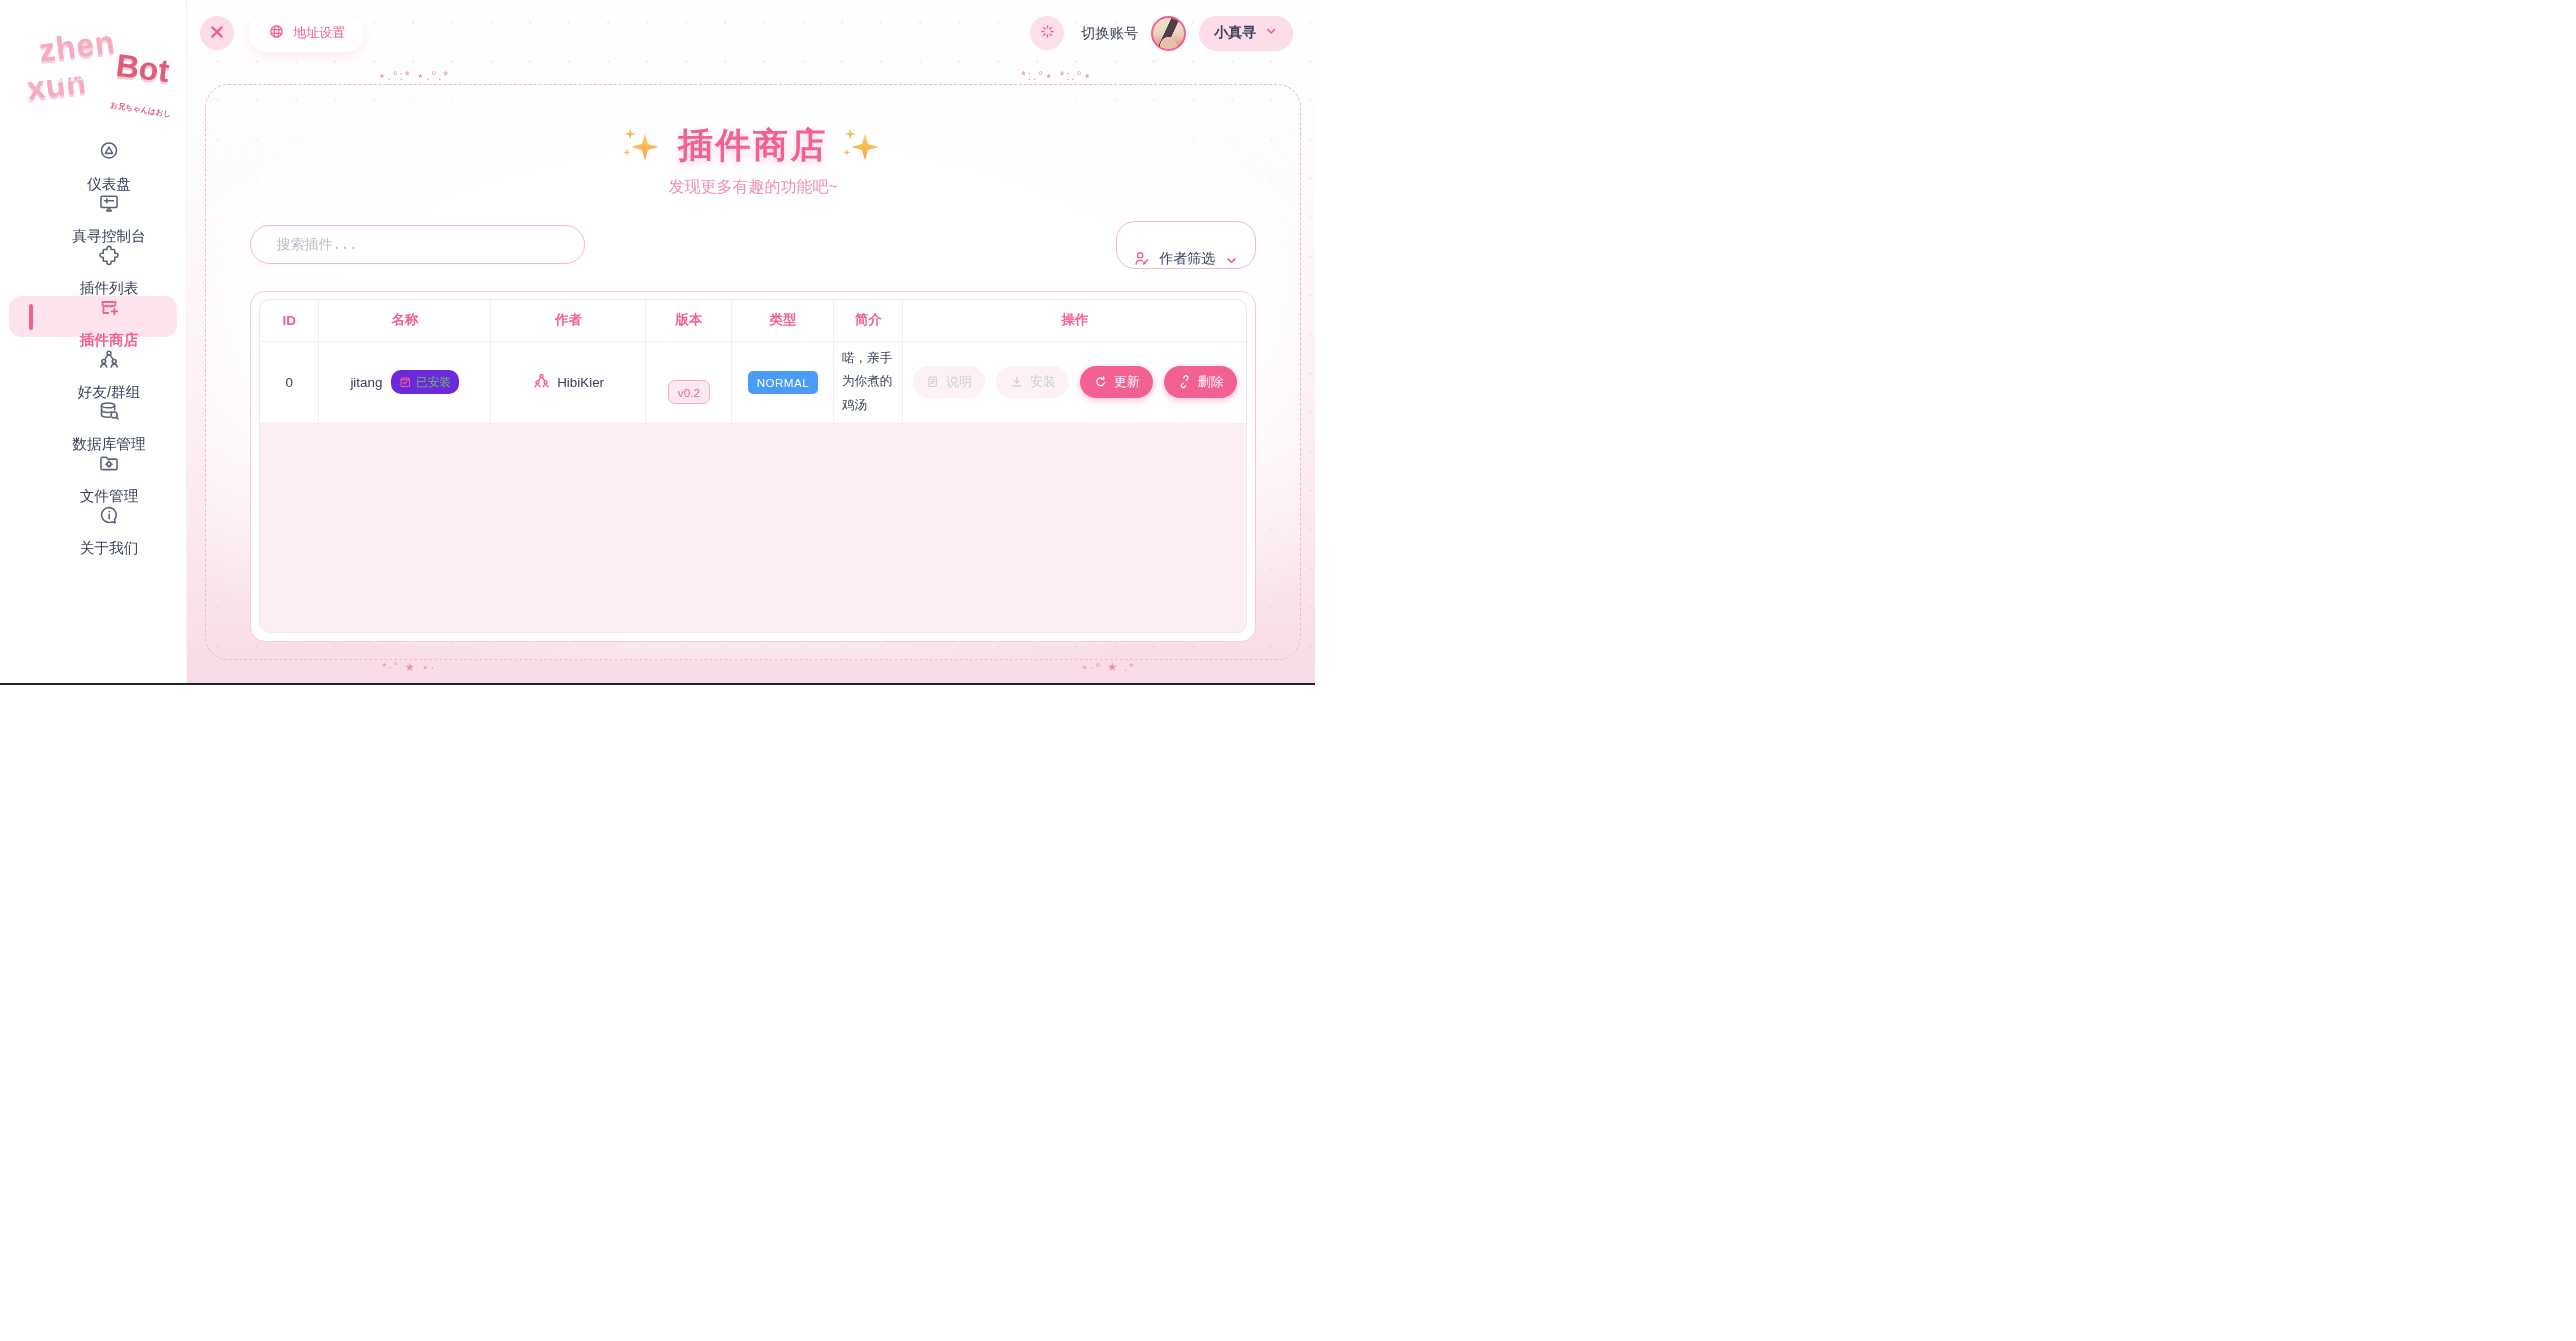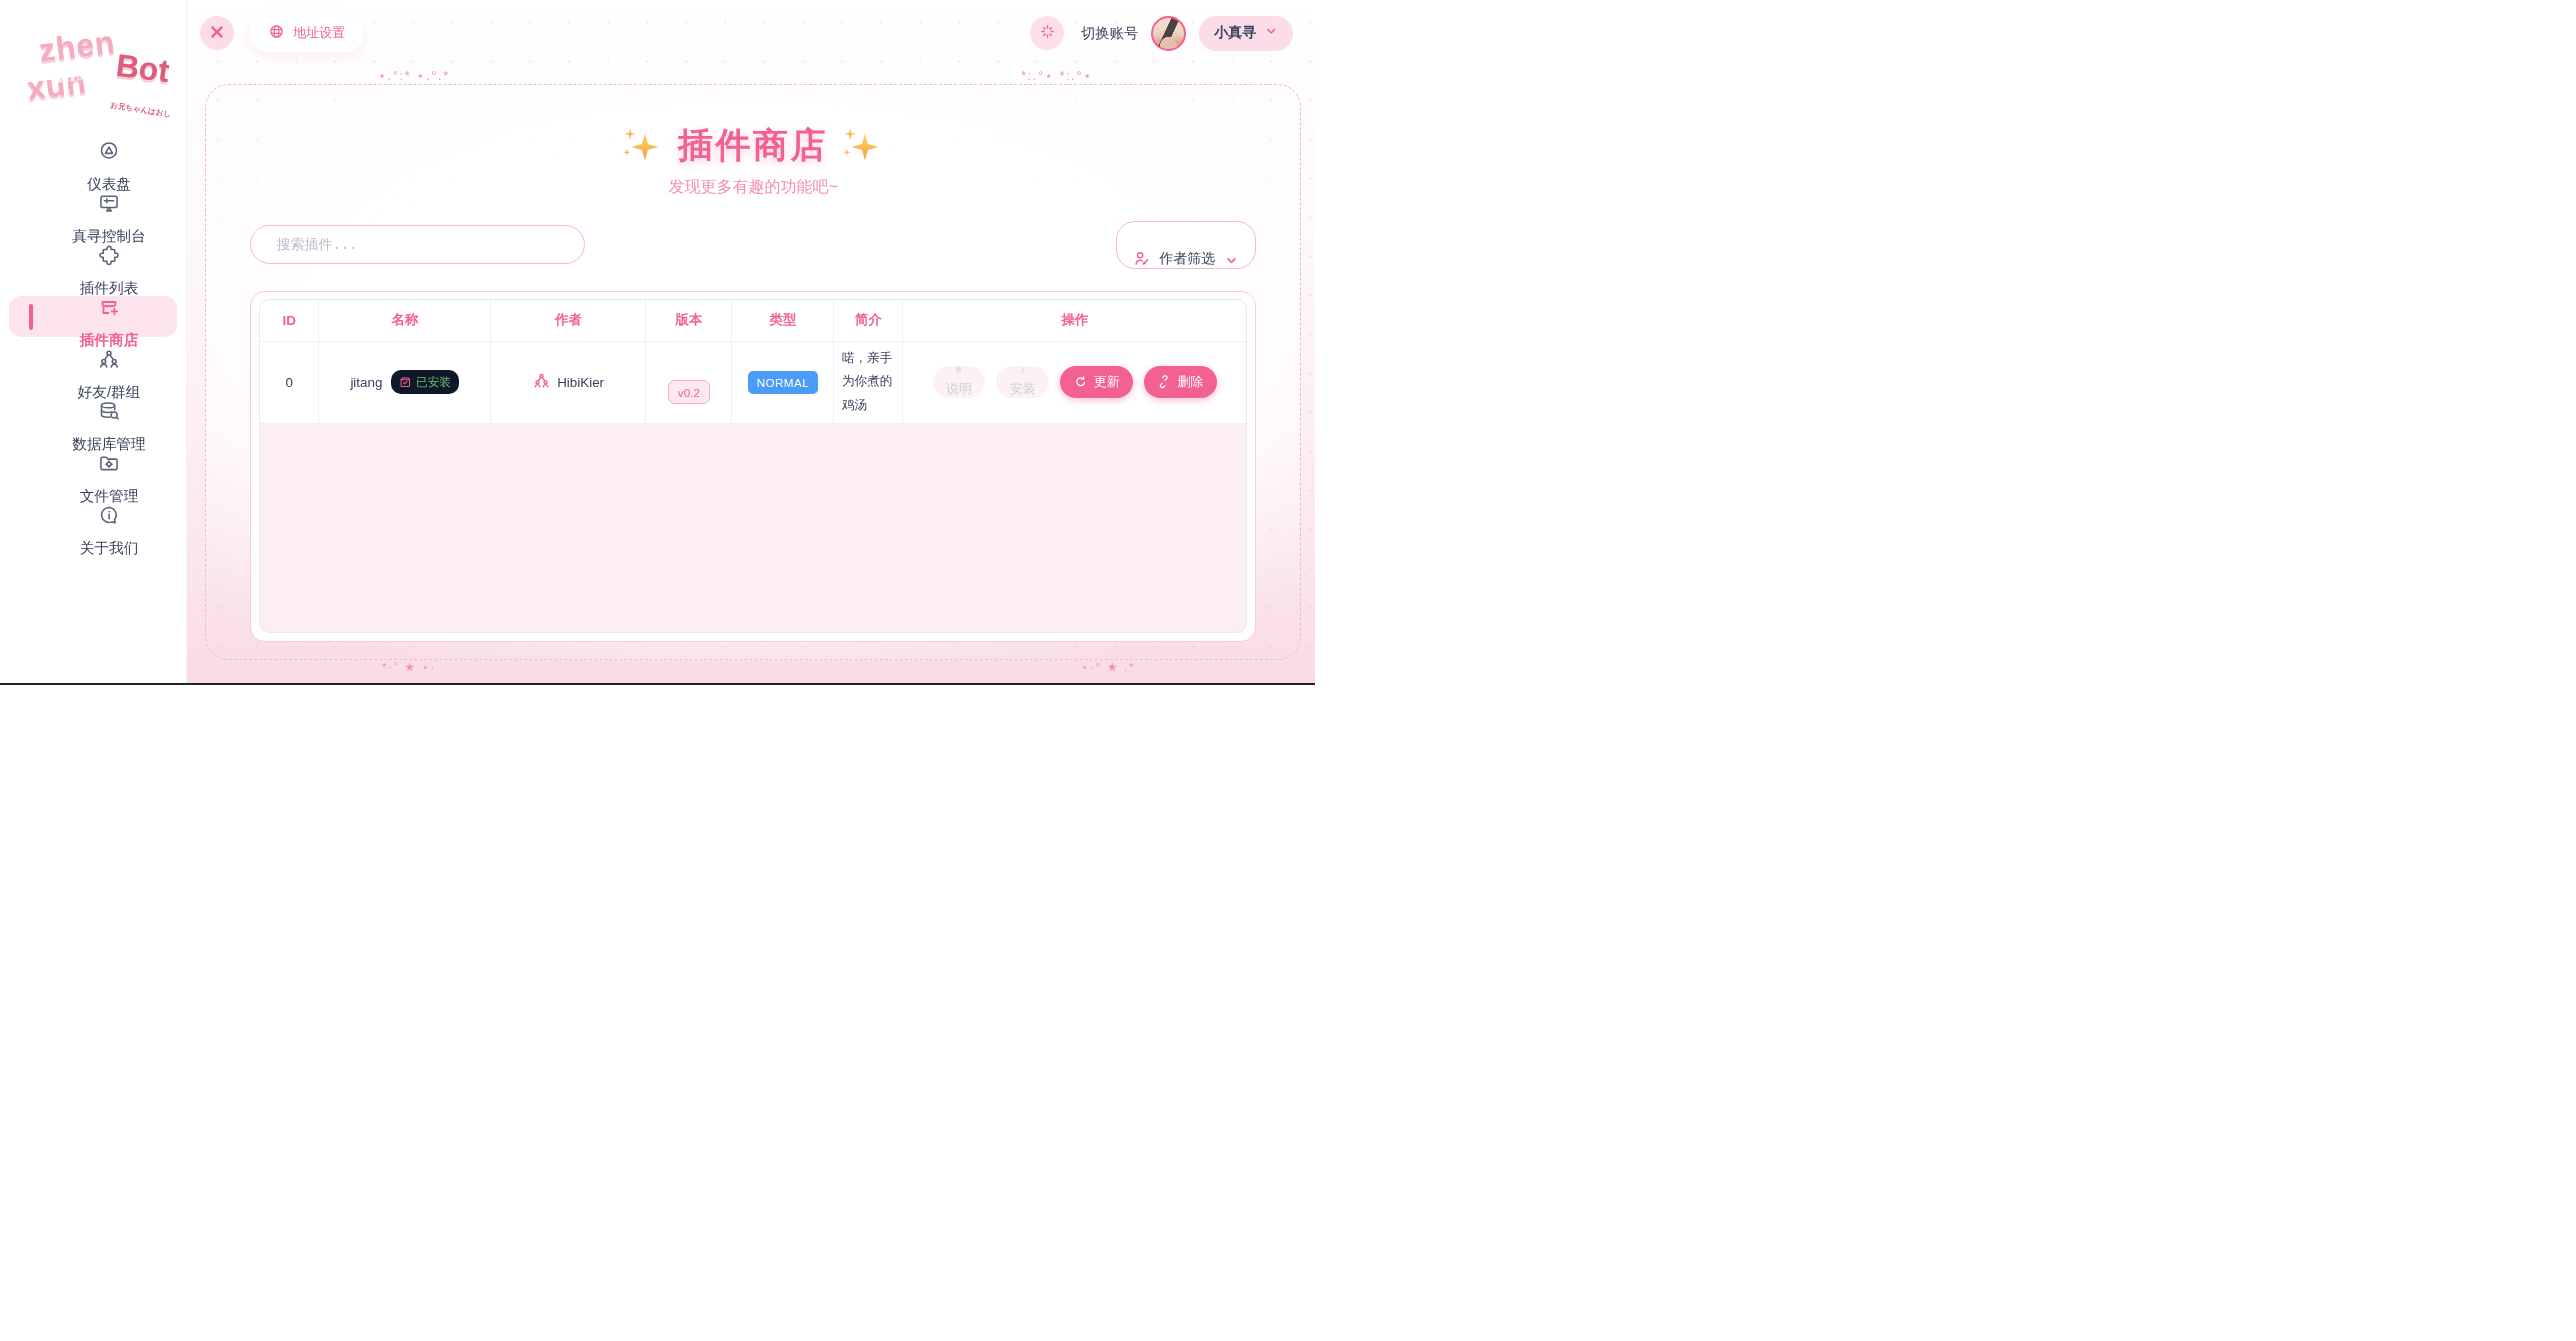--- a/index.html
+++ b/index.html
@@ -115,36 +115,36 @@
   .table-inner { width:100%; height:100%; border:0.8px solid #e7eaf2; border-radius:10px;
     background:#fdeef2; overflow:hidden; }
   table { width:100%; border-collapse:collapse; table-layout:fixed; }
   th { background:#fff; height:41px; font-size:13.4px; color:#f2618f; font-weight:bold;
     border-bottom:0.8px solid #eef0f6; border-right:0.8px solid #eef0f6; text-align:center; }
   th:last-child { border-right:none; }
   td { background:#fff; height:82px; border-right:0.8px solid #eef0f6; border-bottom:0.8px solid #eef0f6;
     text-align:center; vertical-align:middle; font-size:13.4px; color:#39425c; }
   td:last-child { border-right:none; }
   .cell-name { display:flex; align-items:center; justify-content:center; gap:8.4px; }
-  .badge-installed { display:inline-flex; align-items:center; gap:4.2px; background:#0f172a;
+  .badge-installed { display:inline-flex; align-items:center; gap:4.2px; background:#6d28d9;
     color:#69bf6d; border-radius:10px; padding:4.2px 8.4px; font-size:11.7px; }
   .badge-installed svg { width:12.6px; height:12.6px; color:#f2618f; }
   .cell-author { display:flex; align-items:center; justify-content:center; gap:7.5px; }
   .cell-author svg { width:17px; height:17px; color:#f2618f; }
   .badge-version { display:inline-block; background:#fde9f0; border:0.8px solid #f5aac4;
     color:#f2618f; border-radius:6.7px; padding:4.2px 9.2px; font-size:11.7px;margin-top:20px; }
   .badge-type { display:inline-block; background:#4a9cf7; color:#fff; border-radius:5px;
     padding:5px 9.2px; font-size:11.7px; letter-spacing:0.4px; }
   .cell-desc { text-align:left; padding:0 7.5px; font-size:12.6px; line-height:1.85; }
   .actions { display:flex; align-items:center; justify-content:center; gap:11px; }
   .btn { display:inline-flex; align-items:center; gap:6.7px; height:32px; padding:0 13.4px;
     border-radius:16px; border:none; font-size:13px; cursor:pointer;
     font-family:"Liberation Sans", sans-serif; }
   .btn svg { width:13.4px; height:13.4px; }
-  .btn-ghost { background:#fdf1f5; color:#c9ced8;flex-direction:column; }
+  .btn-ghost { background:#fdf1f5; color:#c9ced8; }
   .btn-solid { background:#f2618f; color:#fff; box-shadow:0 2.5px 7.5px rgba(242,97,143,.38); }
 </style>
 </head>
 <body>
 
 <aside class="sidebar">
   <div class="logo">
     <span class="logo-zhen">zhen</span>
     <span class="logo-jp1">緒山まひろ</span>
     <span class="logo-xun">xun</span>

